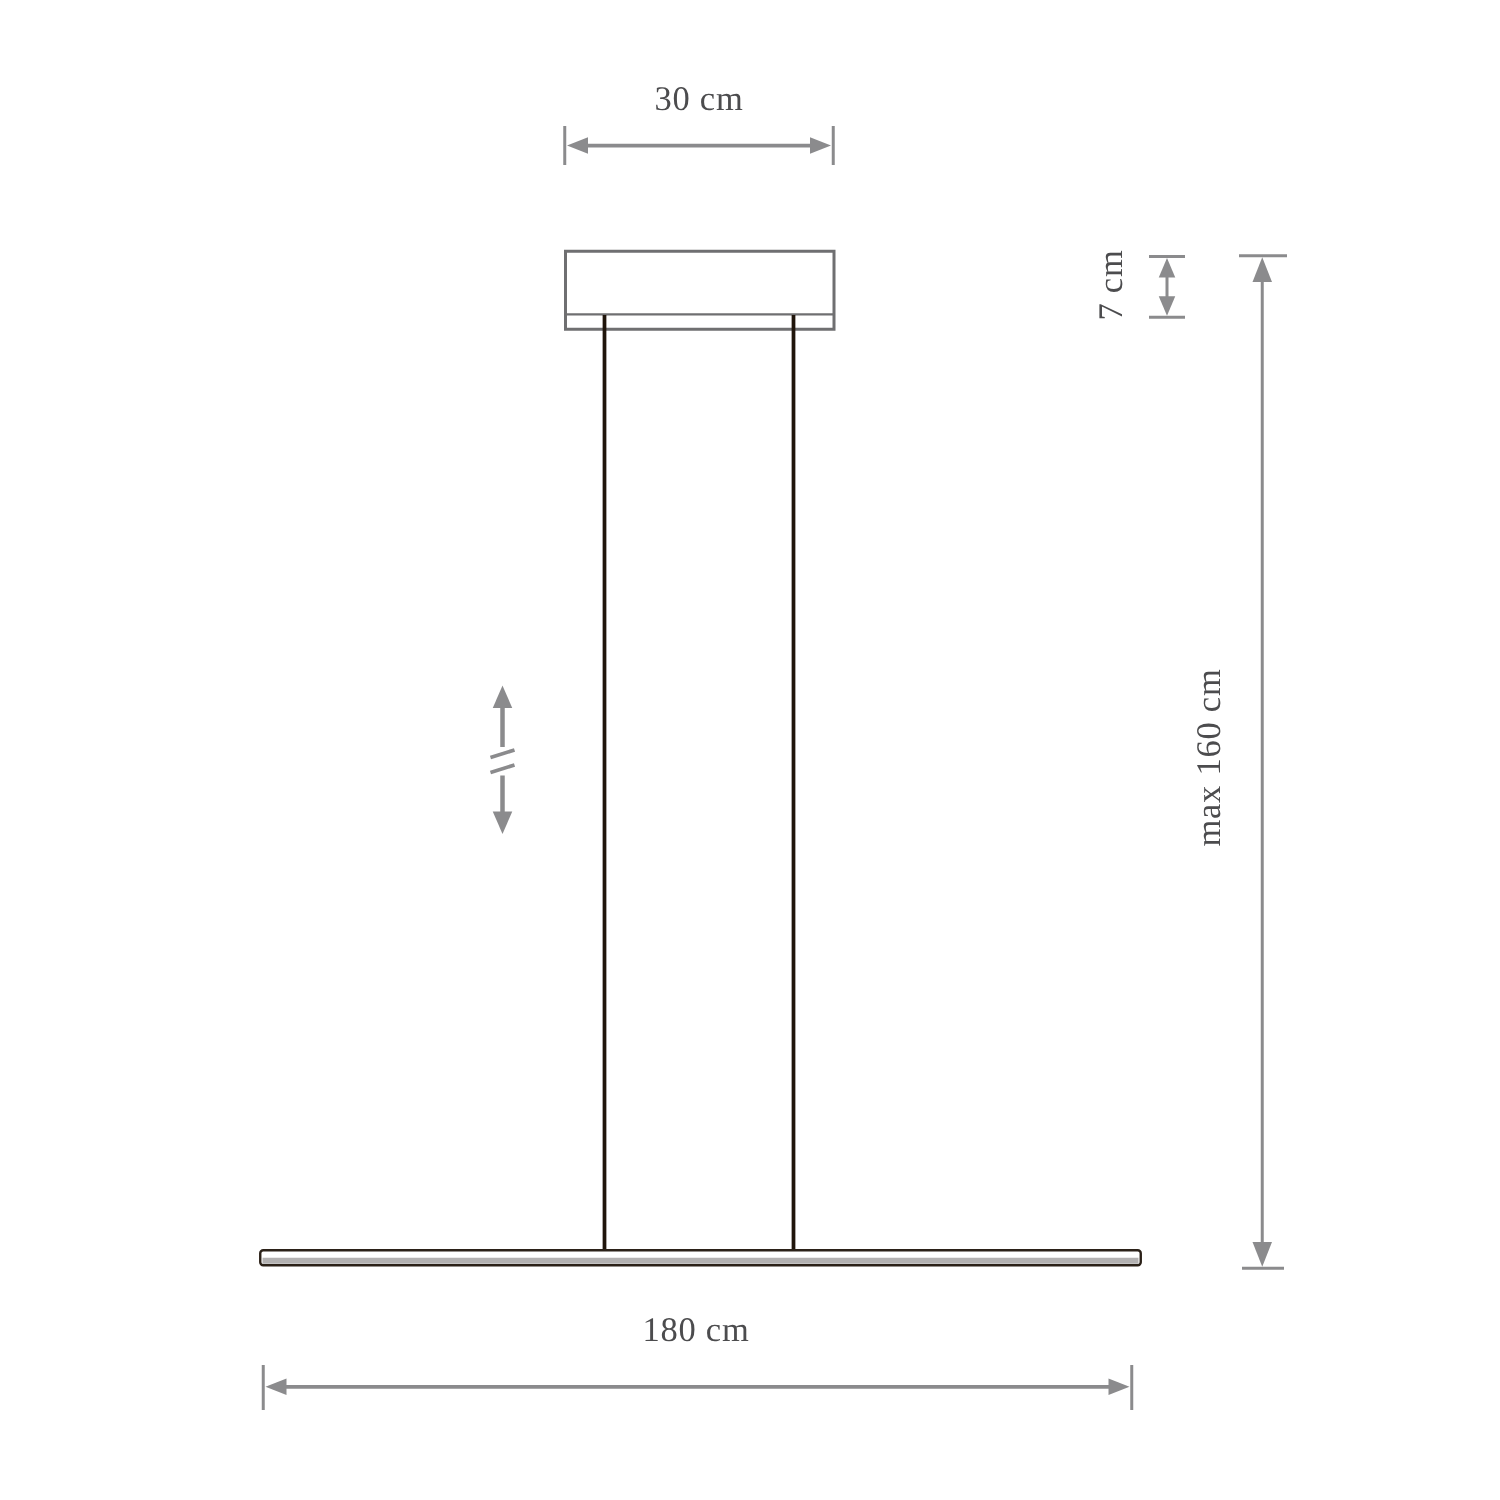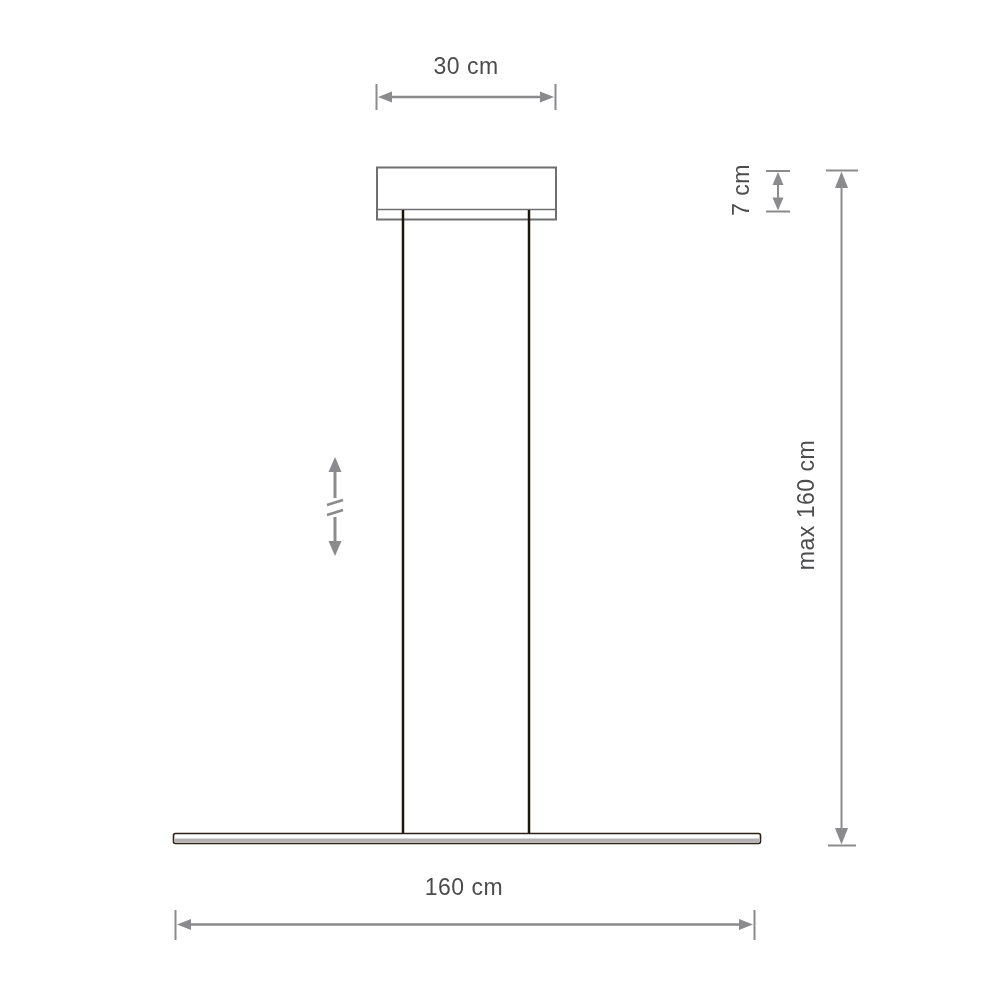--- a/index.html
+++ b/index.html
@@ -9,21 +9,21 @@
     --wire:#20150b;
     --bar_outline:#2b2118;
     --bar_shade:#b3b1b1;
     --background:#ffffff;
   }
   html,body{margin:0;padding:0;background:var(--background);}
   .canvas{
     position:relative;
     width:1000px;height:1000px;
     background:var(--background);
-    font-family:Liberation Sans, sans-serif;
+    font-family:Liberation Serif, serif;
     overflow:hidden;
     text-align:center;
   }
   .diagram-svg{position:absolute;left:0;top:0;}
   .dim{stroke:var(--dimension_line);fill:none;}
   .t2{stroke-width:2;}
   .t25{stroke-width:2.5;}
   .t3{stroke-width:3;}
   .dimf{fill:var(--dimension_line);stroke:none;}
   .canopy-rect{fill:var(--background);stroke:var(--canopy_outline);stroke-width:2;}
@@ -102,14 +102,14 @@
       <polygon points="753,924.5 739,919 739,930" class="dimf"></polygon>
     </g>
   </svg>
 
   <span class="dim-label" style="left:466px;top:66px;">30 cm</span>
 
   <span class="dim-label vertical" style="left:741px;top:190px;">7 cm</span>
 
   <span class="dim-label vertical" style="left:806px;top:505px;">max 160 cm</span>
 
-  <span class="dim-label" style="left:464px;top:887px;">160 cm</span>
+  <span class="dim-label" style="left:464px;top:887px;">180 cm</span>
 </div>
 
 </body></html>

